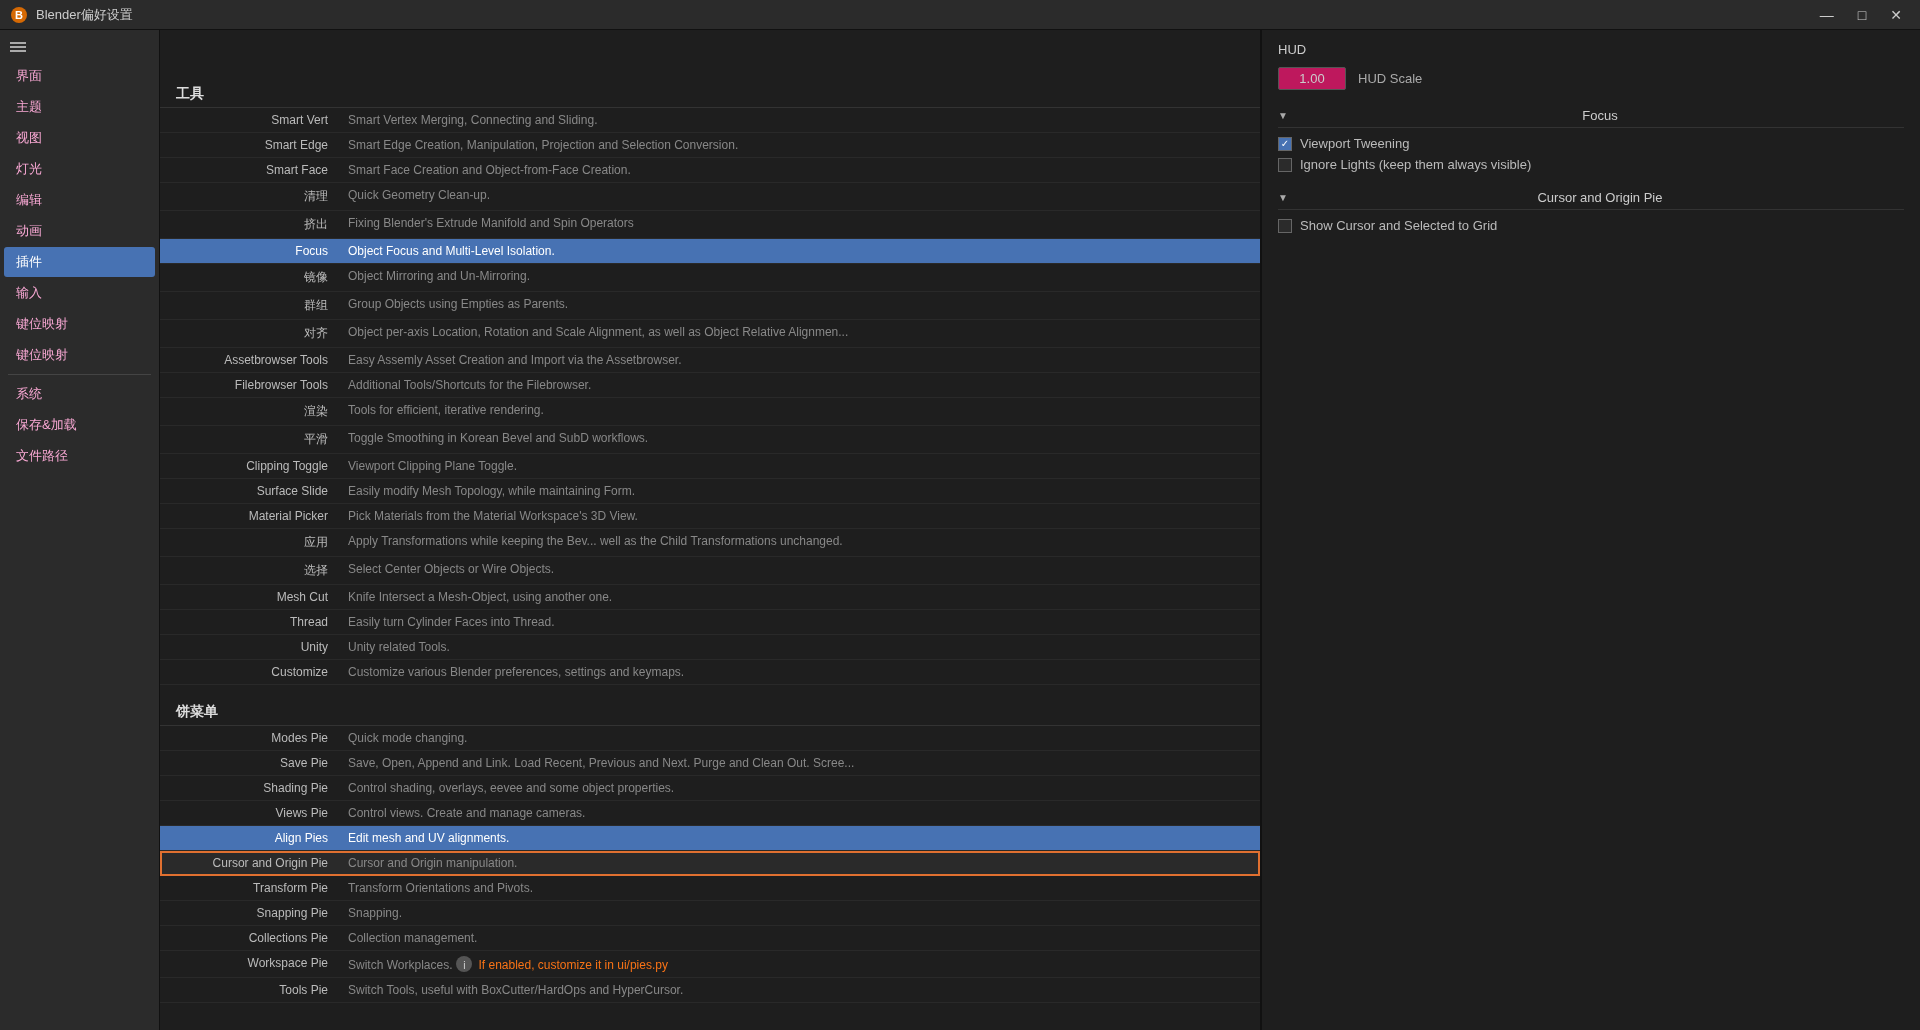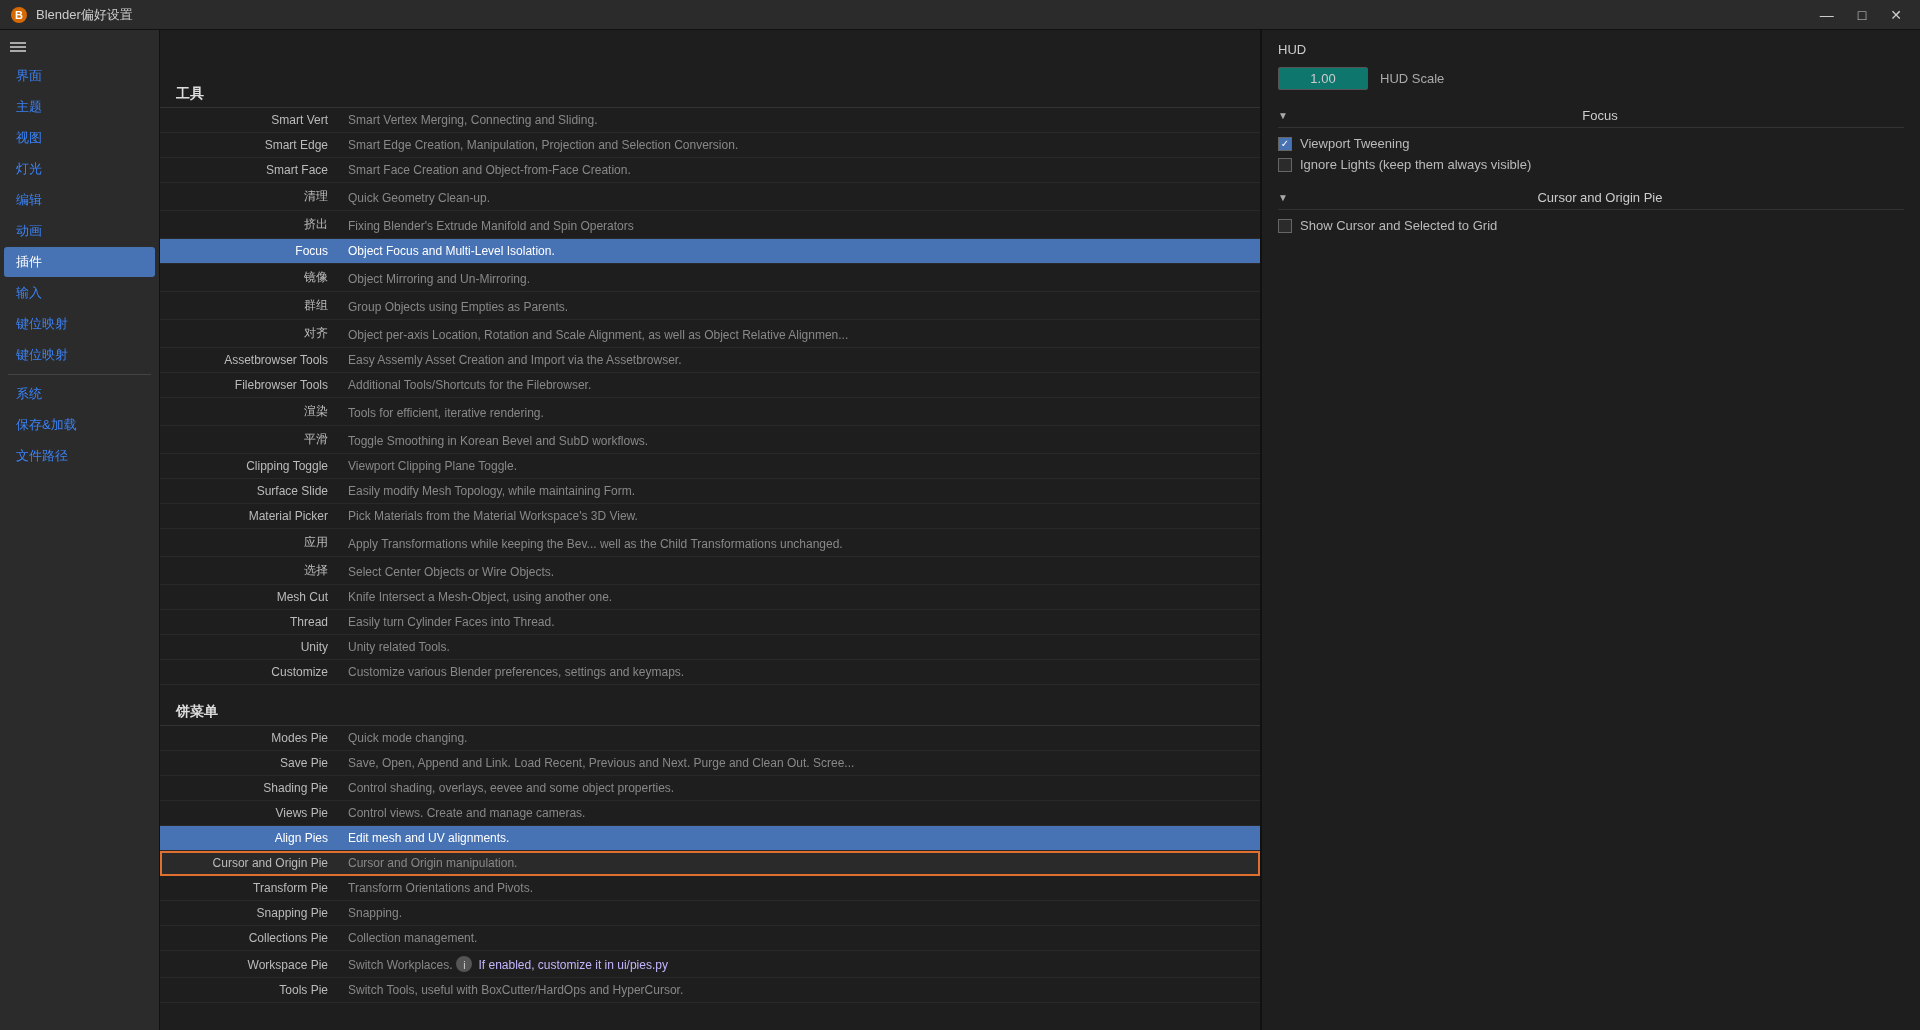--- a/index.html
+++ b/index.html
@@ -66,21 +66,21 @@
       flex-shrink: 0;
     }
     .sidebar-divider {
       height: 1px;
       background: #444;
       margin: 4px 8px;
     }
     .sidebar-item {
       padding: 6px 12px;
       cursor: pointer;
-      color: #3b82f6;
+      color: #f9a8d4;
       font-size: 13px;
       border-radius: 3px;
       margin: 1px 4px;
     }
     .sidebar-item.active {
       background: #4772b3;
       color: #fff;
     }
 
     
@@ -105,21 +105,21 @@
       padding: 8px 16px 4px 16px;
       font-size: 14px;
       font-weight: bold;
       color: #ddd;
       border-bottom: 1px solid #333;
       background: #1e1e1e;
       margin-top: 47px;
     }
     .tool-row {
       display: flex;
-      align-items: flex-end;
+      align-items: flex-start;
       border-bottom: 1px solid #292929;
     }
     .tool-row.selected-blue {
       background: #4772b3;
     }
     .tool-row.selected-blue .tool-name,
     .tool-row.selected-blue .tool-desc { color: #fff; }
     .tool-row.selected-outline {
       outline: 2px solid #e07030;
       outline-offset: -2px;
@@ -159,26 +159,26 @@
       margin-bottom: 10px;
       font-weight: normal;
     }
     .hud-row {
       display: flex;
       align-items: center;
       gap: 12px;
       margin-bottom: 14px;
     }
     .hud-scale-input {
-      background: #0f766e;
+      background: #be185d;
       border: 1px solid #555;
       color: #ccc;
       padding: 3px 8px;
       font-size: 13px;
-      width: 90px;
+      width: 68px;
       text-align: center;
       border-radius: 2px;
     }
     .hud-scale-label {
       color: #aaa;
       font-size: 13px;
     }
     .collapsible-section {
       margin-bottom: 14px;
     }
@@ -422,21 +422,21 @@
           <div class="tool-row">
             <div class="tool-name">Snapping Pie</div>
             <div class="tool-desc">Snapping.</div>
           </div>
           <div class="tool-row">
             <div class="tool-name">Collections Pie</div>
             <div class="tool-desc">Collection management.</div>
           </div>
           <div class="tool-row">
             <div class="tool-name">Workspace Pie</div>
-            <div class="tool-desc">Switch Workplaces.<span class="info-icon">ℹ</span><span style="color: #c4b5fd; margin-left: 6px;">If enabled, customize it in ui/pies.py</span></div>
+            <div class="tool-desc">Switch Workplaces.<span class="info-icon">ℹ</span><span style="color: #f97316; margin-left: 6px;">If enabled, customize it in ui/pies.py</span></div>
           </div>
           <div class="tool-row">
             <div class="tool-name">Tools Pie</div>
             <div class="tool-desc">Switch Tools, useful with BoxCutter/HardOps and HyperCursor.</div>
           </div>
         </div>
 
     </div>
 
     <div class="right-panel">

